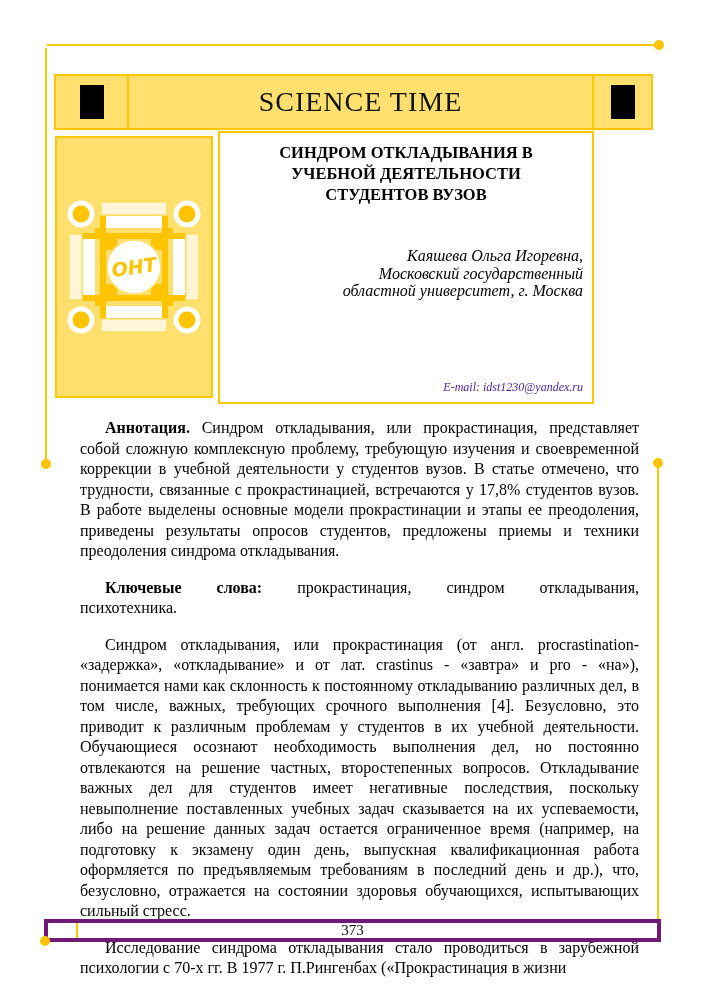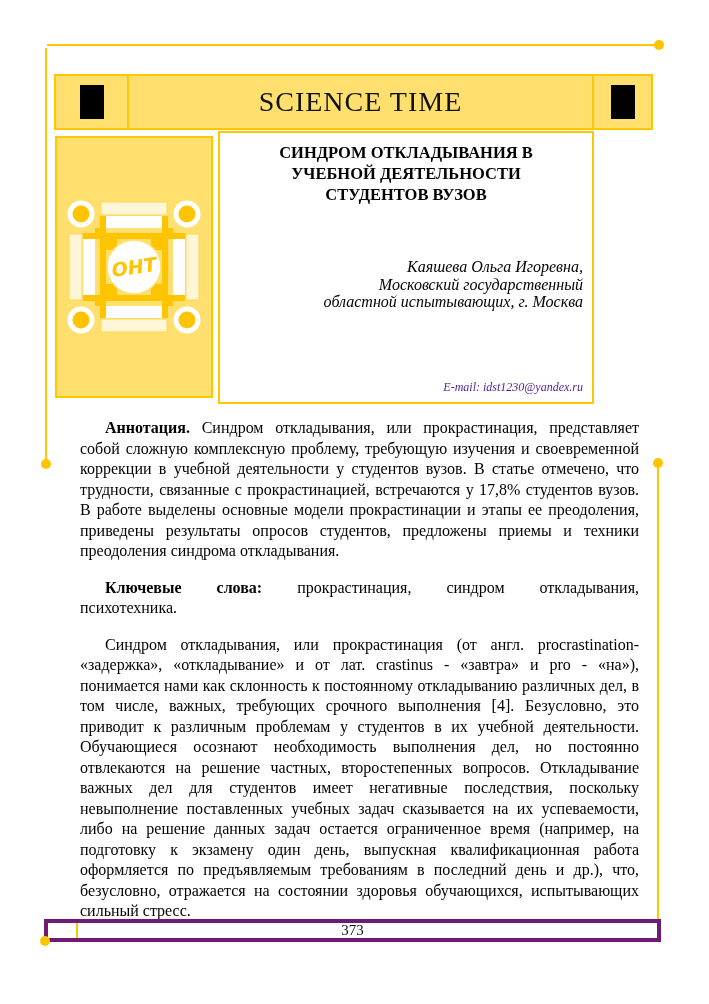--- a/index.html
+++ b/index.html
@@ -39,21 +39,21 @@
   
   .title-box{
     position:absolute;left:218px;top:131px;width:376px;height:273px;
     background:#fff;border:2px solid #FFC702;box-sizing:border-box;
   }
   .article-title{
     margin:9px 20px 0;font-size:16.5px;line-height:21px;font-weight:bold;
     text-align:center;color:#000;
   }
   .authors{
-    position:absolute;right:9px;top:125px;text-align:right;
+    position:absolute;right:9px;top:114px;text-align:right;
     font-style:italic;font-size:16px;line-height:17.5px;color:#000;
   }
   .email{
     position:absolute;right:9px;bottom:7px;font-style:italic;font-size:12px;color:#4c1d95;
   }
   
   .body-text{
     position:absolute;left:64px;top:402px;width:591px;
     font-size:16px;line-height:20.5px;text-align:justify;color:#000;
   }
@@ -130,29 +130,30 @@
       <circle cx="75" cy="75" r="27" fill="#ffffff" stroke="#FFE06E" stroke-width="1.5"></circle>
       <text x="75" y="82" text-anchor="middle" font-family="'DejaVu Sans',sans-serif" font-style="italic" font-weight="bold" font-size="19" fill="#FFC400" transform="rotate(-8 75 75)">ОНТ</text>
     </svg>
   </div>
 
   <section class="title-box">
     <h1 class="article-title">СИНДРОМ ОТКЛАДЫВАНИЯ В УЧЕБНОЙ ДЕЯТЕЛЬНОСТИ СТУДЕНТОВ ВУЗОВ</h1>
     <div class="authors">
       <div>Каяшева Ольга Игоревна,</div>
       <div>Московский государственный</div>
-      <div>областной испытывающих, г. Москва</div>
+      <div>областной университет, г. Москва</div>
     </div>
     <div class="email">E-mail: idst1230@yandex.ru</div>
   </section>
 
   <main class="body-text">
     <p><b>Аннотация.</b> <span>Синдром откладывания, или прокрастинация, представляет собой сложную комплексную проблему, требующую изучения и своевременной коррекции в учебной деятельности у студентов вузов. В статье отмечено, что трудности, связанные с прокрастинацией, встречаются у 17,8% студентов вузов. В работе выделены основные модели прокрастинации и этапы ее преодоления, приведены результаты опросов студентов, предложены приемы и техники преодоления синдрома откладывания.</span></p>
     <p class="kw"><b>Ключевые слова:</b> <span>прокрастинация, синдром откладывания, психотехника.</span></p>
     <p class="p-gap">Синдром откладывания, или прокрастинация (от англ. procrastination- «задержка», «откладывание» и от лат. crastinus - «завтра» и pro - «на»), понимается нами как склонность к постоянному откладыванию различных дел, в том числе, важных, требующих срочного выполнения [4]. Безусловно, это приводит к различным проблемам у студентов в их учебной деятельности. Обучающиеся осознают необходимость выполнения дел, но постоянно отвлекаются на решение частных, второстепенных вопросов. Откладывание важных дел для студентов имеет негативные последствия, поскольку невыполнение поставленных учебных задач сказывается на их успеваемости, либо на решение данных задач остается ограниченное время (например, на подготовку к экзамену один день, выпускная квалификационная работа оформляется по предъявляемым требованиям в последний день и др.), что, безусловно, отражается на состоянии здоровья обучающихся, испытывающих сильный стресс.</p>
+    <p>Исследование синдрома откладывания стало проводиться в зарубежной психологии с 70-х гг. В 1977 г. П.Рингенбах («Прокрастинация в жизни</p>
   </main>
 
   <footer class="page-footer">
     <div class="footer-cell"></div>
     <div class="footer-num">373</div>
   </footer>
   <div class="dot dot-footer"></div>
 
 </div>
 

